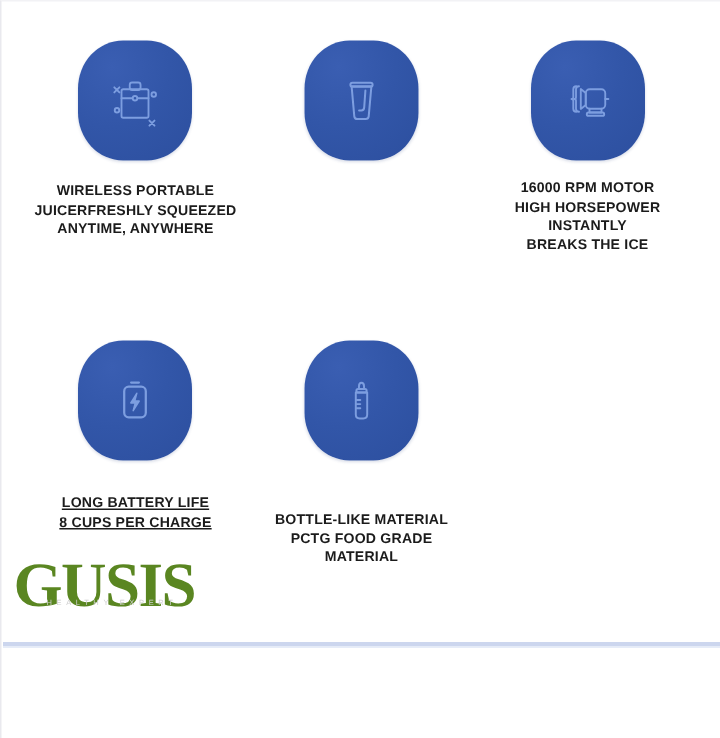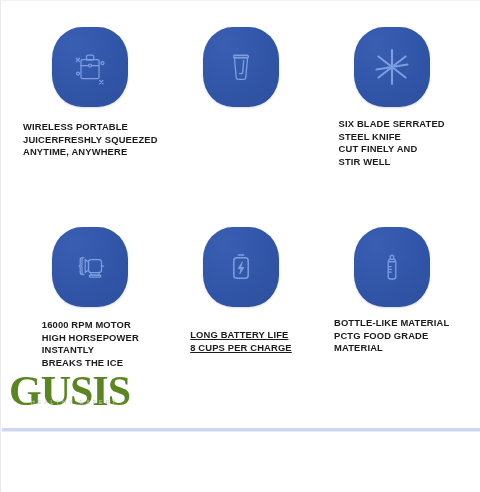--- a/index.html
+++ b/index.html
@@ -91,35 +91,36 @@
   .tile svg {
     display: block;
     overflow: visible;
   }
   .tile svg * {
     vector-effect: non-scaling-stroke;
   }
 
   .caption {
     margin-top: 14px;
+    text-align: center;
     font-family: "Liberation Sans", sans-serif;
     font-size: 9.4px;
     font-weight: 700;
     line-height: 12.6px;
     letter-spacing: .15px;
     color: #1b1b1b;
     white-space: pre-line;
   }
 
   
   .feature.col-2 .caption { margin-top: 16px; }
   .feature.col-3 .caption { margin-top: 11px; }
   .feature.r2.col-1 .caption { margin-top: 12px; }
   .feature.r2.col-2 .caption { margin-top: 22px; text-decoration: underline; }
-  .feature.r2.col-3 .caption { margin-top: 10px; }
+  .feature.r2.col-3 .caption { margin-top: 33px; }
 
   
   #divider {
     position: absolute;
     left: 1px;
     right: 0;
     top: 427px;
     height: 3px;
     background: #ccd6ee;
     z-index: 3;
@@ -180,37 +181,20 @@
         <span>
           <svg width="42" height="42" viewBox="0 0 42 42" fill="none" stroke="#7d9ee0" stroke-width="1.35" stroke-linecap="round" stroke-linejoin="round">
             <path d="M14.4 11.5 L16.2 31.6 Q16.4 33.4 18.2 33.4 L23.8 33.4 Q25.6 33.4 25.8 31.6 L27.6 11.5 Z"></path>
             <rect x="13.6" y="9.2" width="14.8" height="2.6" rx="1.3"></rect>
             <path d="M23.6 14.4 L22.8 25.6 Q22.7 27.6 20.9 27.6 L19.4 27.6"></path>
           </svg>
         </span>
       </div>
     </div>
 
-    <div class="feature r1 col-3">
-      <div class="tile">
-        <span>
-          <svg width="46" height="46" viewBox="0 0 46 46" fill="none" stroke="#7d9ee0" stroke-width="2.1" stroke-linecap="round" stroke-linejoin="round">
-            <line x1="23" y1="6" x2="23" y2="40"></line>
-            <line x1="9.5" y1="12.5" x2="36.5" y2="33.5"></line>
-            <line x1="36.5" y1="12.5" x2="9.5" y2="33.5"></line>
-            <line x1="7.5" y1="25.5" x2="38.5" y2="20.5"></line>
-            <circle cx="23" cy="23" r="1.7" fill="#7d9ee0" stroke="none"></circle>
-          </svg>
-        </span>
-      </div>
-      <div class="caption">SIX BLADE SERRATED
-STEEL KNIFE
-CUT FINELY AND
-STIR WELL</div>
-    </div>
 
     <div class="feature r2 col-1">
       <div class="tile">
         <span>
           <svg width="42" height="42" viewBox="0 0 42 42" fill="none" stroke="#7d9ee0" stroke-width="1.25" stroke-linecap="round" stroke-linejoin="round">
             <rect x="19.5" y="13.5" width="13" height="13" rx="2.6"></rect>
             <path d="M19.5 16 L16.2 13.4 L16.2 26.6 L19.5 24 Z"></path>
             <path d="M22 26.5 L22 29 L30 29 L30 26.5"></path>
             <rect x="20.2" y="29" width="11.6" height="2.2" rx="1.1"></rect>
             <path d="M13.2 11.5 Q11.2 11.5 11.2 13.5 L11.2 18.8 Q11.2 20 10 20 Q11.2 20 11.2 21.2 L11.2 26.5 Q11.2 28.5 13.2 28.5"></path>

